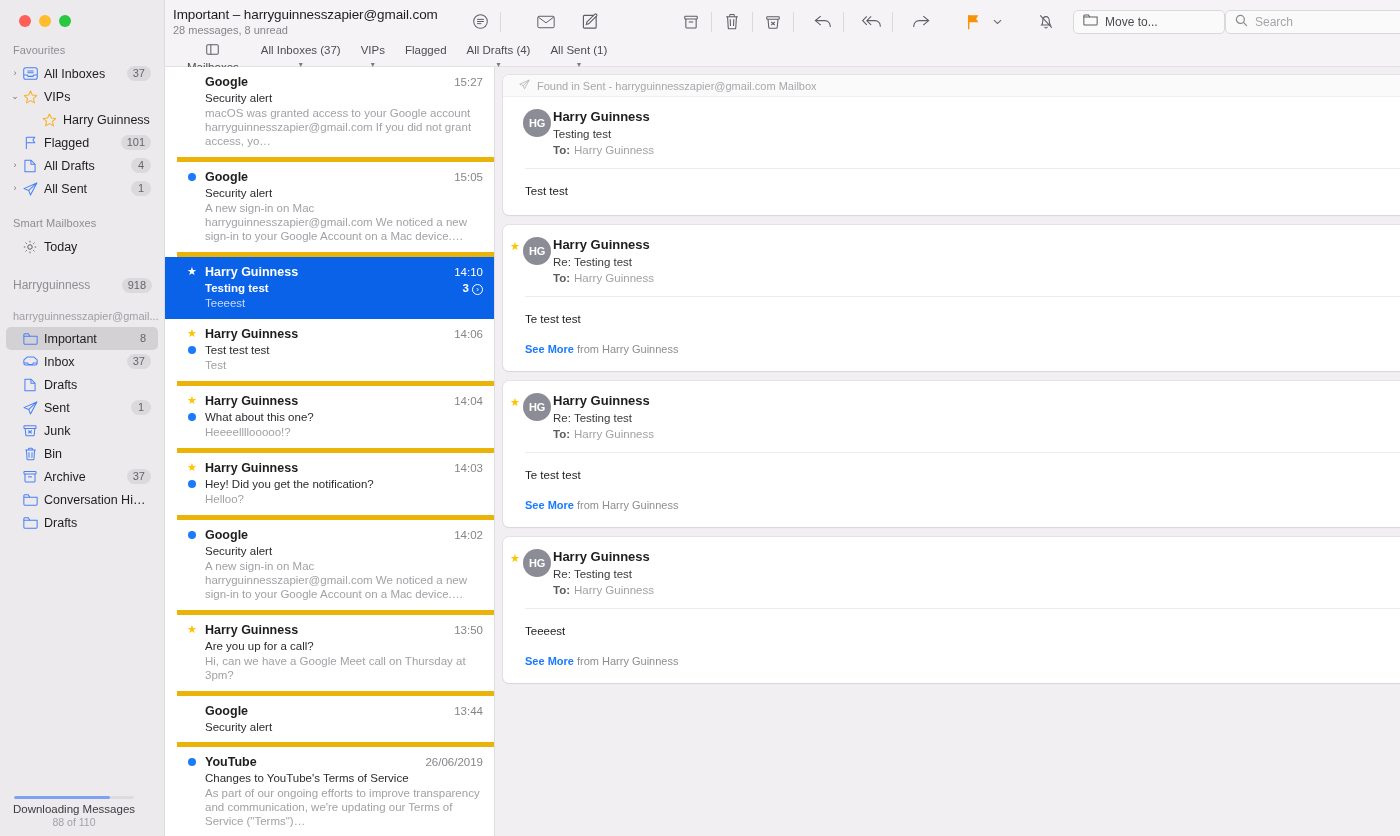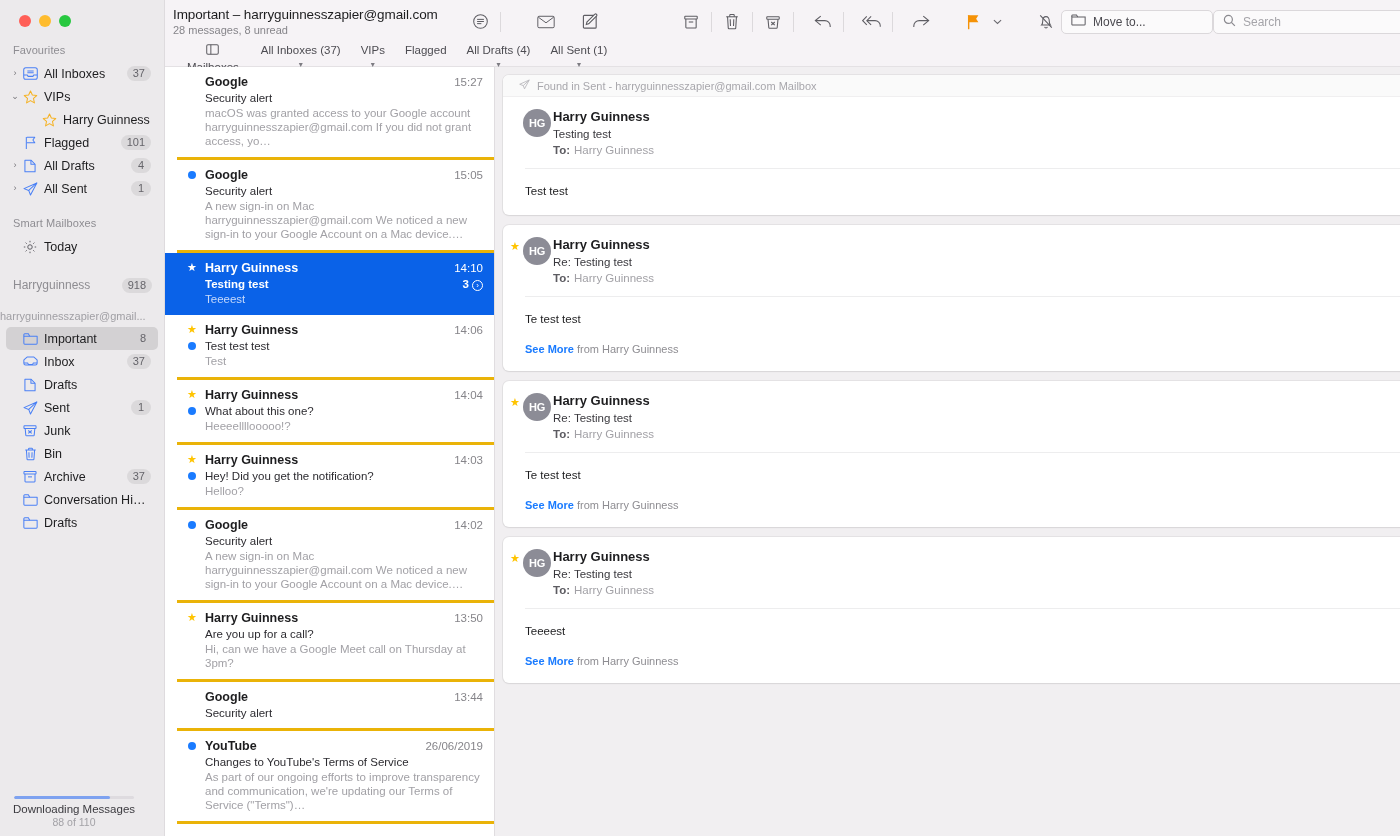--- a/index.html
+++ b/index.html
@@ -75,20 +75,21 @@
     padding: 1px 6px 2px;
     min-width: 20px;
     text-align: center;
     line-height: 12px;
   }
   .sb-row.selected .cnt { background: transparent; padding-right: 2px; }
   .sb-row.indent { padding-left: 22px; }
   .sb-acct {
     font-size: 11px;
     color: #a09fa4;
+    padding-left: 13px;
     margin-top: 14px;
     margin-bottom: 5px;
     white-space: nowrap;
     overflow: hidden;
     width: 160px;
     text-overflow: ellipsis;
   }
   .sb-grouprow {
     display: flex; align-items: center;
     height: 22px; padding: 0 12px 0 13px;
@@ -161,21 +162,21 @@
   .msglist {
     width: 330px; flex: 0 0 330px;
     background: #ffffff;
     border-right: 1px solid #e0dde0;
     overflow: hidden;
     position: relative;
   }
   .msg {
     position: relative;
     padding: 8px 11px 9px 28px;
-    border-bottom: 3px solid #eab308;
+    border-bottom: 5px solid #eab308;
     margin: 0 0 0 12px;
     cursor: default;
   }
   .msg .toprow { display: flex; align-items: baseline; }
   .msg .sender { font-size: 12.5px; font-weight: 700; color: #1d1d1f; flex: 1 1 auto; }
   .msg .time { font-size: 11.5px; color: #86858a; white-space: nowrap; padding-left: 6px; }
   .msg .subject { font-size: 11.5px; color: #2c2b30; margin-top: 3px; display:flex; align-items:center;}
   .msg .subject .stext{flex:1 1 auto;}
   .msg .snippet { font-size: 11.5px; color: #a2a1a6; margin-top: 2px; line-height: 14px; }
   .msg .star {
@@ -545,21 +546,21 @@
           </svg>
       </div>
       <div class="tb-btn" style="margin-left:25px">
         <svg width="16" height="17" viewBox="0 0 18 19" fill="none" stroke="#5e5d63" stroke-width="1.2">
           <path d="M4 13.5 h10 c-1.2 -1.2 -1.3 -2.2 -1.3 -4.2 C12.7 5.8 11.2 4 9 4 S5.3 5.8 5.3 9.3 c0 2 -0.1 3 -1.3 4.2 Z"></path>
           <path d="M7.4 15.6 a1.7 1.7 0 0 0 3.2 0"></path>
             <line x1="2.5" y1="2.5" x2="15.5" y2="16.5"></line>
         </svg>
       </div>
 
-      <div class="tb-pill tb-moveto" style="margin-left:0">
+      <div class="tb-pill tb-moveto" style="margin-left:12px">
         <span>
           <svg width="15" height="12" viewBox="0 0 16 13" fill="none" stroke="#5e5d63" stroke-width="1.1">
             <path d="M0.8 3.3 V11 a1 1 0 0 0 1 1 h12.4 a1 1 0 0 0 1 -1 V3.3 Z"></path>
               <path d="M0.8 3.3 V2 a1 1 0 0 1 1 -1 h4 l1.4 2.3"></path>
           </svg>
         </span>
         <span>Move to...</span>
       </div>
 
       <div class="tb-spacer"></div>

